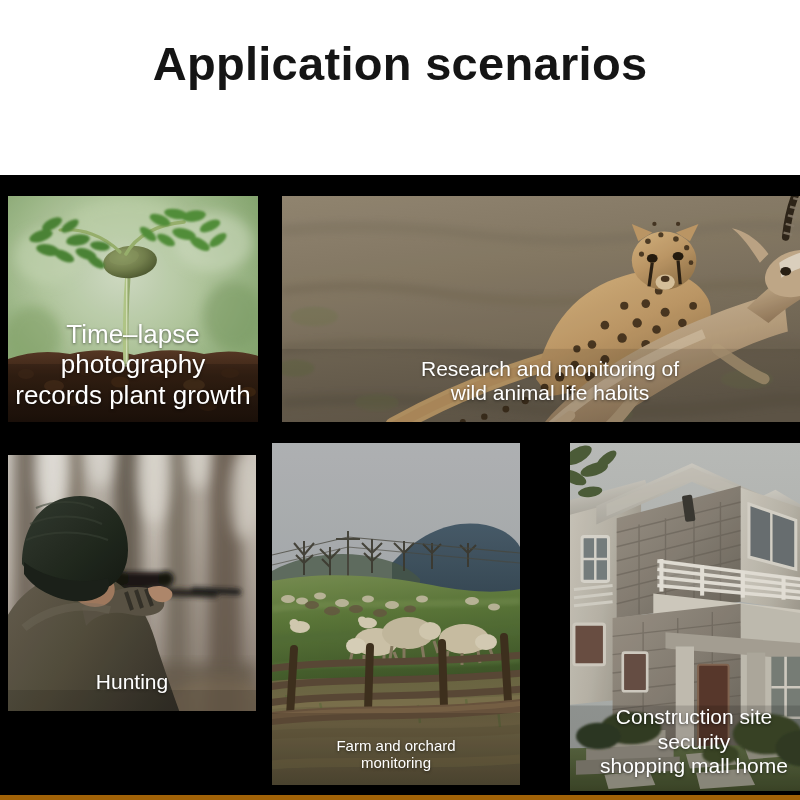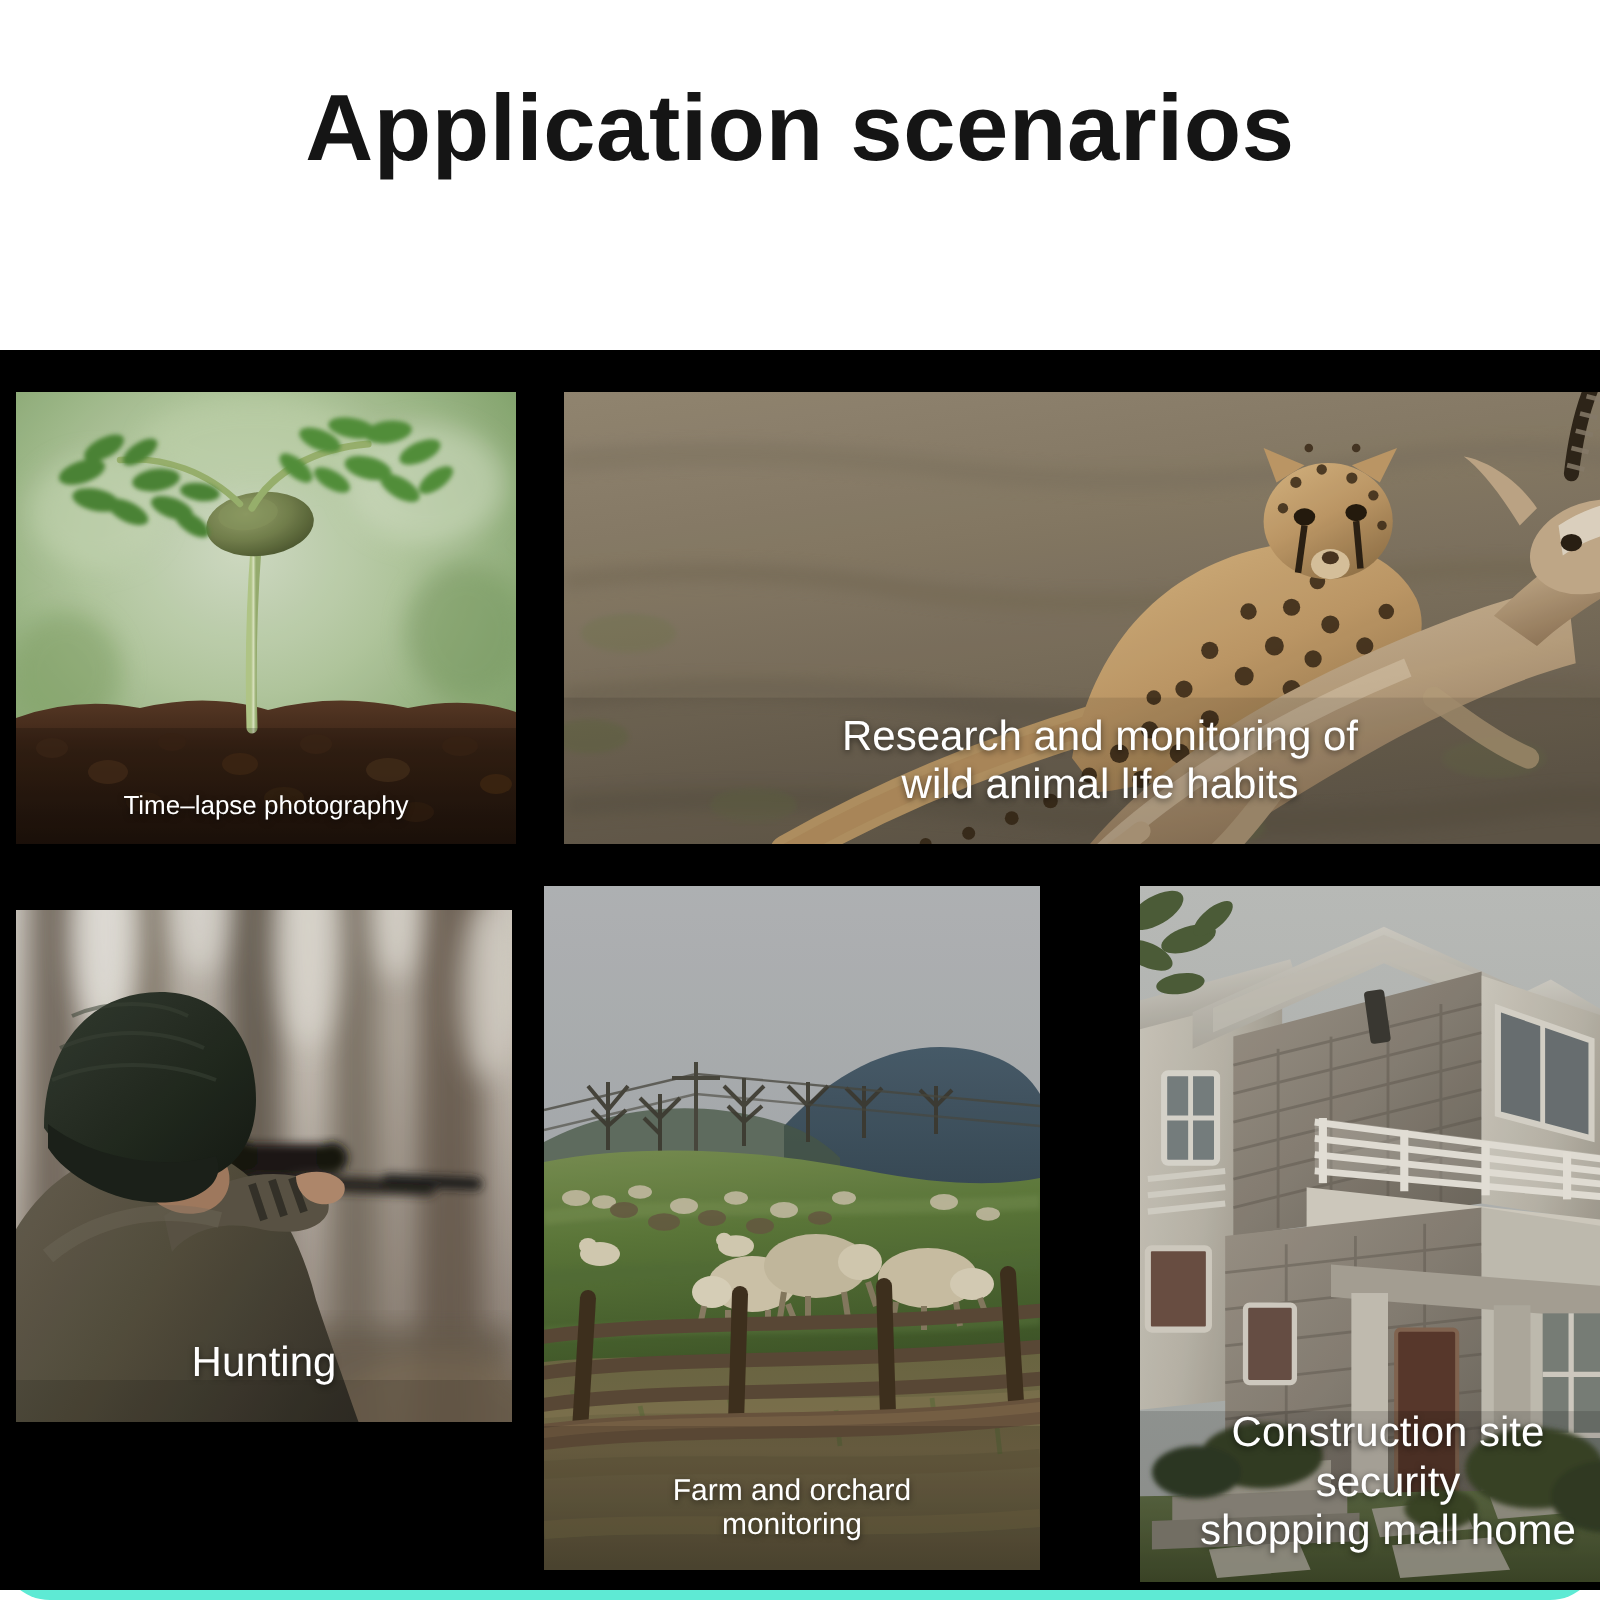--- a/index.html
+++ b/index.html
@@ -10,22 +10,21 @@
     width: 800px;
     height: 800px;
     background: #ffffff;
     font-family: "Liberation Sans", sans-serif;
     overflow: hidden;
   }
   #page {
     position: relative;
     width: 800px;
     height: 800px;
-    background: #5eead4;
-    border-radius: 25px;
+    background: #a16207;
   }
 
   
   #title-band {
     position: absolute;
     left: 0; top: 0;
     width: 800px; height: 175px;
     background: #ffffff;
   }
   #page-title {
@@ -77,21 +76,21 @@
   }
 
   
   #panel-timelapse { left: 8px;  top: 21px;  width: 250px; height: 226px; }
   #panel-wildlife  { left: 282px; top: 21px; width: 498px; height: 226px; padding-left: 38px; }
   
   #panel-hunting      { left: 8px;   top: 268px; width: 248px; height: 256px; margin-top: 12px; }
   #panel-farm         { left: 272px; top: 268px; width: 248px; height: 342px; }
   #panel-construction { left: 570px; top: 268px; width: 248px; height: 348px; text-decoration: underline; }
 
-  #caption-timelapse    { bottom: 12px; font-size: 13px; margin-top: 42px; }
+  #caption-timelapse    { bottom: 12px; font-size: 26px; margin-top: 42px; }
   #caption-wildlife     { bottom: 16px; font-size: 21px; }
   #caption-hunting      { bottom: 16px; font-size: 21px; }
   #caption-farm         { bottom: 13px; font-size: 15px; }
   #caption-construction { bottom: 12px; font-size: 21px; }
 
   .cap-line { display: block; }
 </style>
 </head>
 <body>
 
@@ -189,20 +188,21 @@
           <ellipse cx="158" cy="44" rx="10" ry="4.5" transform="rotate(30 158 44)"></ellipse>
           <ellipse cx="210" cy="44" rx="10" ry="4.5" transform="rotate(-36 210 44)"></ellipse>
           <ellipse cx="140" cy="38" rx="10" ry="4.5" transform="rotate(40 140 38)"></ellipse>
         </g>
         <rect width="250" height="226" fill="#000" opacity="0.05"></rect>
 
         <rect x="0" y="168" width="250" height="58" fill="#000" opacity="0.18"></rect>
       </svg>
       <div class="caption" id="caption-timelapse">
         <span class="cap-line">Time–lapse photography</span>
+        <span class="cap-line">records plant growth</span>
       </div>
     </div>
 
     <div class="panel" id="panel-wildlife">
       <svg class="panel-art" viewBox="0 0 498 226" preserveAspectRatio="xMidYMid slice">
         <defs>
           <linearGradient id="wlGround" x1="0" y1="0" x2="0.3" y2="1">
             <stop offset="0%" stop-color="#9a8d78"></stop>
             <stop offset="40%" stop-color="#8b7e69"></stop>
             <stop offset="100%" stop-color="#6d6252"></stop>

